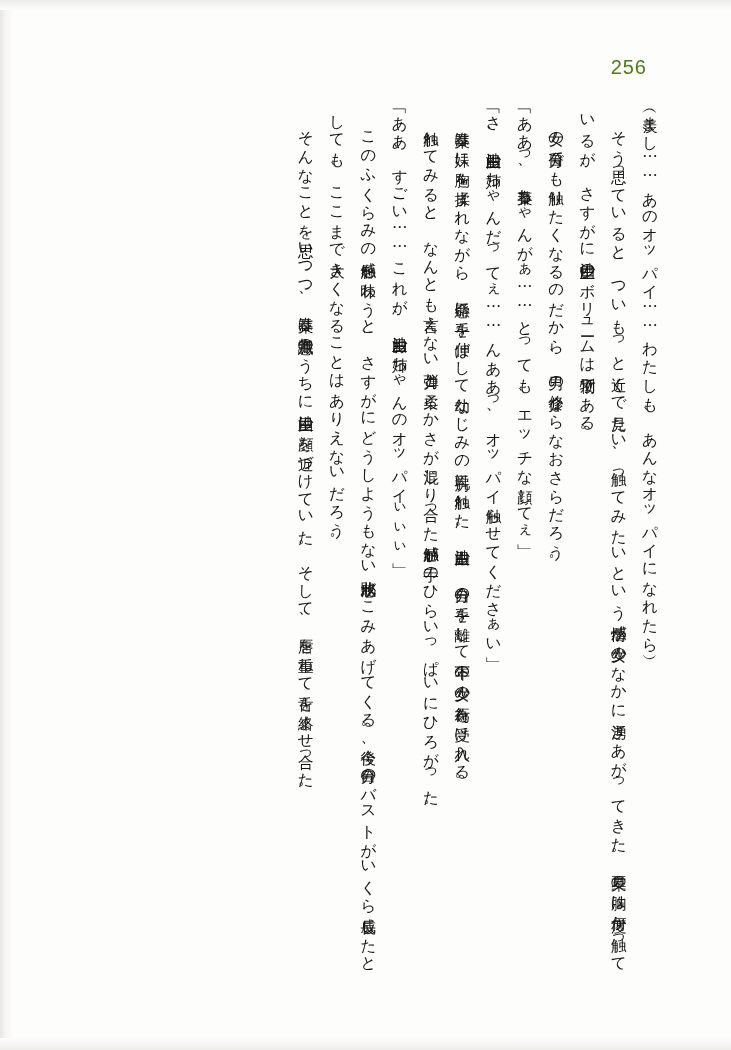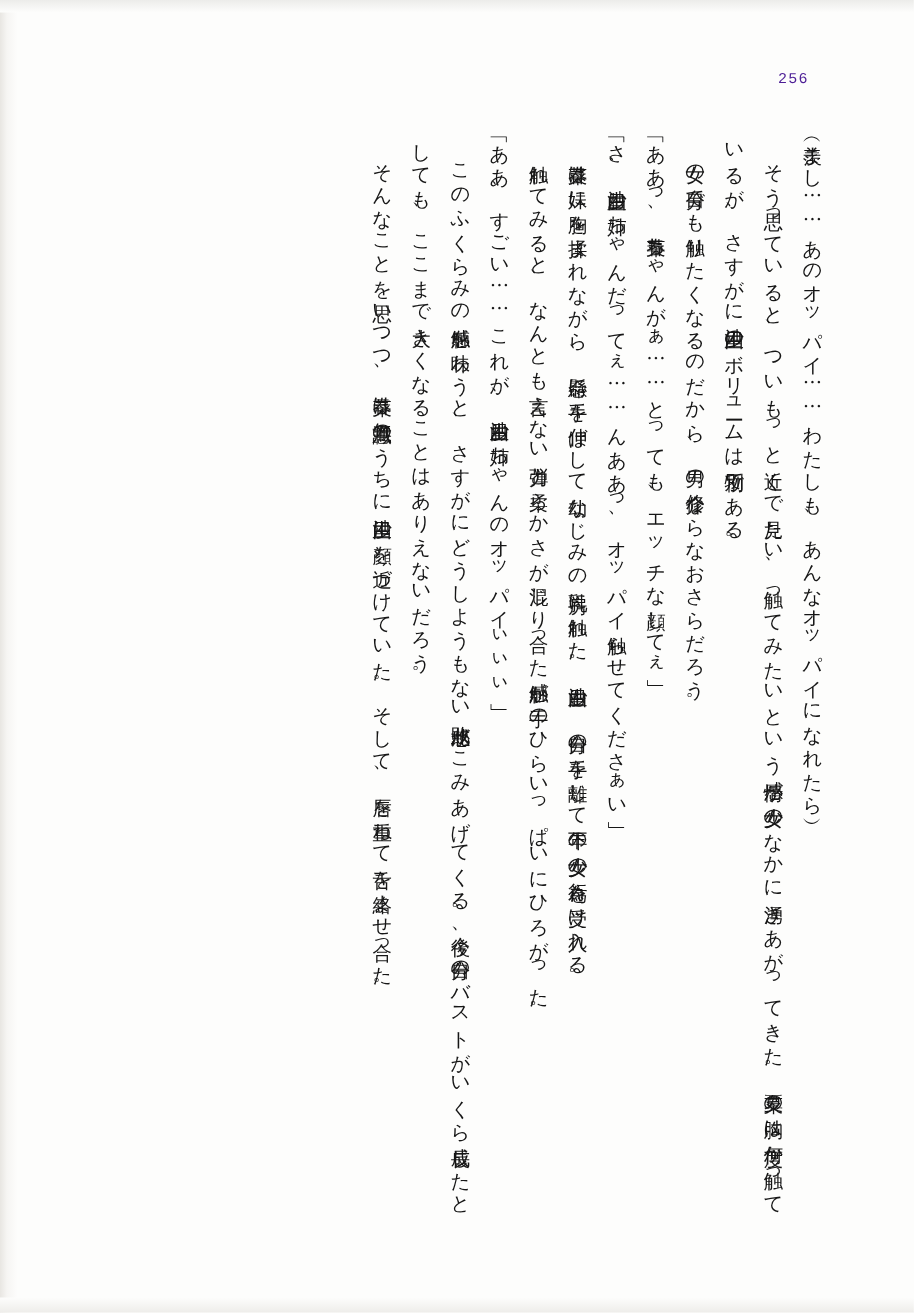--- a/index.html
+++ b/index.html
@@ -45,24 +45,24 @@
     bottom: 0;
     width: 100%;
     height: 12px;
     background: linear-gradient(to top, #eeedea 0%, #fdfdfc 100%);
   }
 
   .page-number {
     position: absolute;
     top: 56px;
     right: 84px;
-    font-size: 12px;
+    font-size: 20px;
     letter-spacing: 1px;
-    color: #4c1d95;
-    font-family: Liberation Mono, monospace;
+    color: #4d7c0f;
+    font-family: Liberation Sans, sans-serif;
   }
 
   
   .text-block {
     position: absolute;
     top: 104px;
     right: 66px;
     left: 62px;
     height: 860px;
     writing-mode: vertical-rl;

